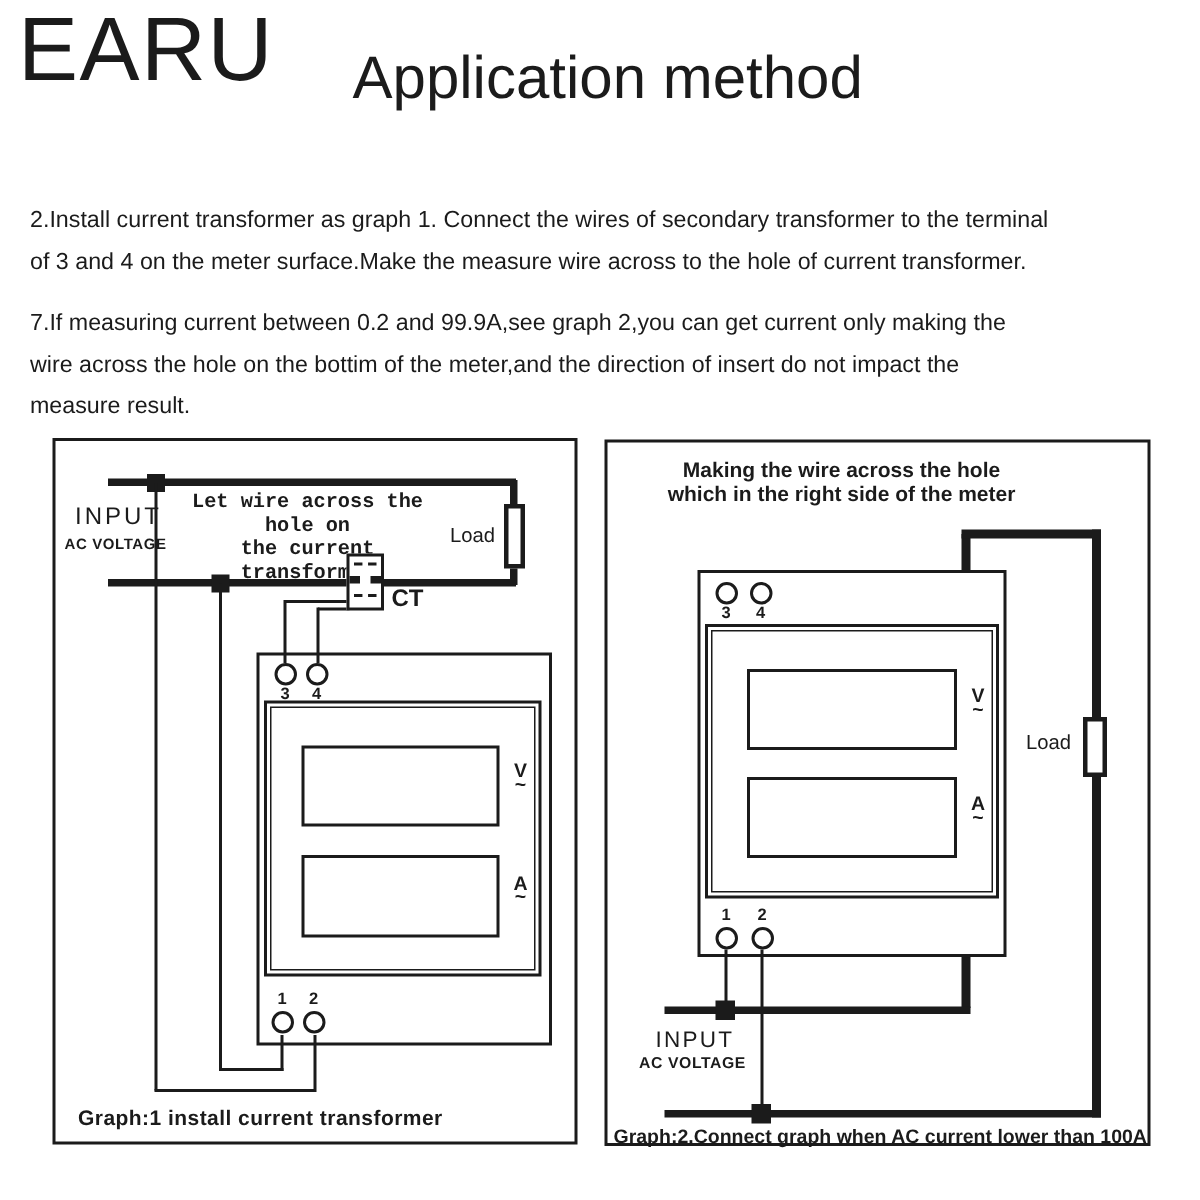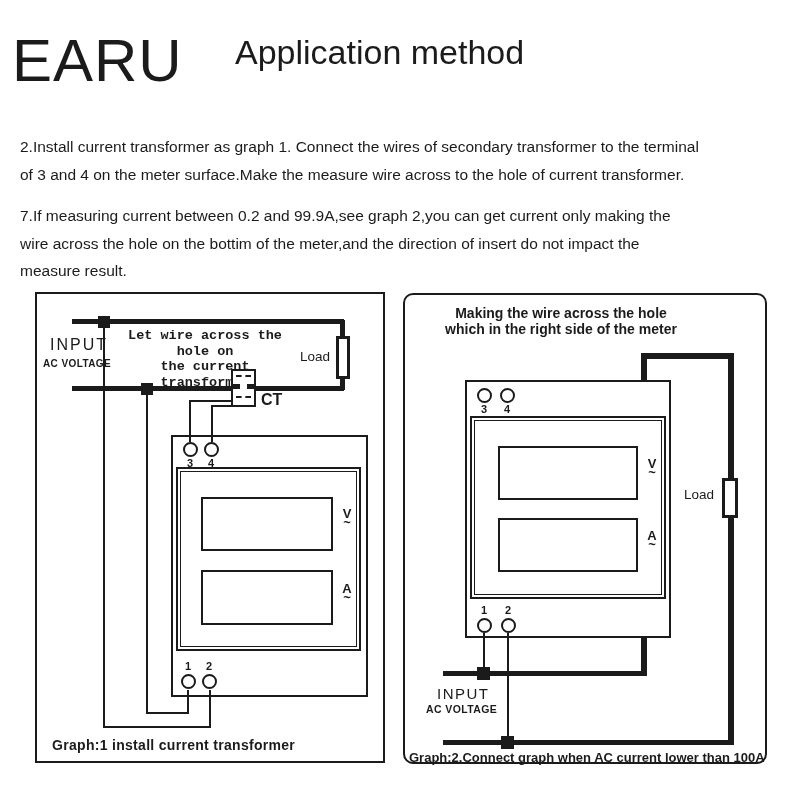--- a/index.html
+++ b/index.html
@@ -9,22 +9,22 @@
   .prewrap{white-space:pre-line;}
   .w{position:absolute;background:#1b1b1b;}
   .box{position:absolute;box-sizing:border-box;border:2px solid #1b1b1b;background:#fff;}
   .circle{position:absolute;box-sizing:border-box;width:15px;height:15px;border:2px solid #1b1b1b;
           border-radius:50%;background:#fff;}
   .tnum{position:absolute;width:16px;text-align:center;font-weight:bold;font-size:11px;line-height:12px;}
   .diagram{position:absolute;box-sizing:content-box;border:2px solid #1b1b1b;background:#fff;}
   .acdisp{position:absolute;display:flex;flex-direction:column;align-items:center;width:20px;
           font-weight:bold;font-size:13px;line-height:11px;}
   .acdisp .tilde{line-height:7px;font-size:13px;}
-  .logo{position:absolute;left:12px;top:2px;font-size:60px;font-weight:400;letter-spacing:1px;line-height:62px;margin-top:28px;}
-  .title{position:absolute;left:235px;top:34px;font-size:34px;font-weight:400;line-height:36px;}
+  .logo{position:absolute;left:12px;top:2px;font-size:60px;font-weight:400;letter-spacing:1px;line-height:62px;}
+  .title{position:absolute;left:235px;top:34px;font-size:40px;font-weight:400;line-height:36px;}
   .para{position:absolute;left:20px;width:760px;font-size:15.5px;line-height:27.5px;margin:0;}
   .note{position:absolute;text-align:center;font-weight:bold;font-size:13.5px;line-height:15.5px;}
   .caption{position:absolute;font-weight:bold;}
   .inputlbl{position:absolute;font-weight:normal;letter-spacing:2px;font-size:16px;}
   .inputsub{position:absolute;font-weight:bold;letter-spacing:0.4px;font-size:10px;}
   .loadlbl{position:absolute;font-size:13.5px;font-weight:500;}
   .panel{position:absolute;box-sizing:border-box;border:2px solid #1b1b1b;}
   .panel-inner{position:absolute;inset:2px;border:1.5px solid #1b1b1b;}
   .dash{position:absolute;border-top:2px dashed #1b1b1b;width:15px;left:3px;}
 </style>
@@ -101,21 +101,21 @@
       <div class="dash" style="top:4px;"></div>
       <div class="w" style="left:0;top:13px;width:7px;height:5px;"></div>
       <div class="w" style="left:14px;top:13px;width:7px;height:5px;"></div>
       <div class="dash" style="top:25px;"></div>
     </div>
     <div class="lbl" style="left:224px;top:97px;font-weight:bold;font-size:16px;">CT</div>
 
     <div class="caption" style="left:15px;top:443px;font-size:14px;letter-spacing:0.3px;">Graph:1 install current transformer</div>
   </div>
 
-  <div class="diagram" style="left:403px;top:293px;width:360px;height:467px;border-radius:10px;">
+  <div class="diagram" style="left:403px;top:293px;width:360px;height:467px;">
 
     <div class="note prewrap" style="left:10px;top:10px;width:292px;font-size:14px;line-height:16px;">Making the wire across the hole
 which in the right side of the meter</div>
 
     <div class="w" style="left:236px;top:61px;width:6px;height:316px;"></div>
     <div class="w" style="left:236px;top:58px;width:93px;height:6px;"></div>
     <div class="w" style="left:323px;top:58px;width:6px;height:392px;"></div>
 
     <div class="box" style="left:60px;top:85px;width:206px;height:258px;">
       <div class="circle" style="left:10px;top:6px;"></div>

